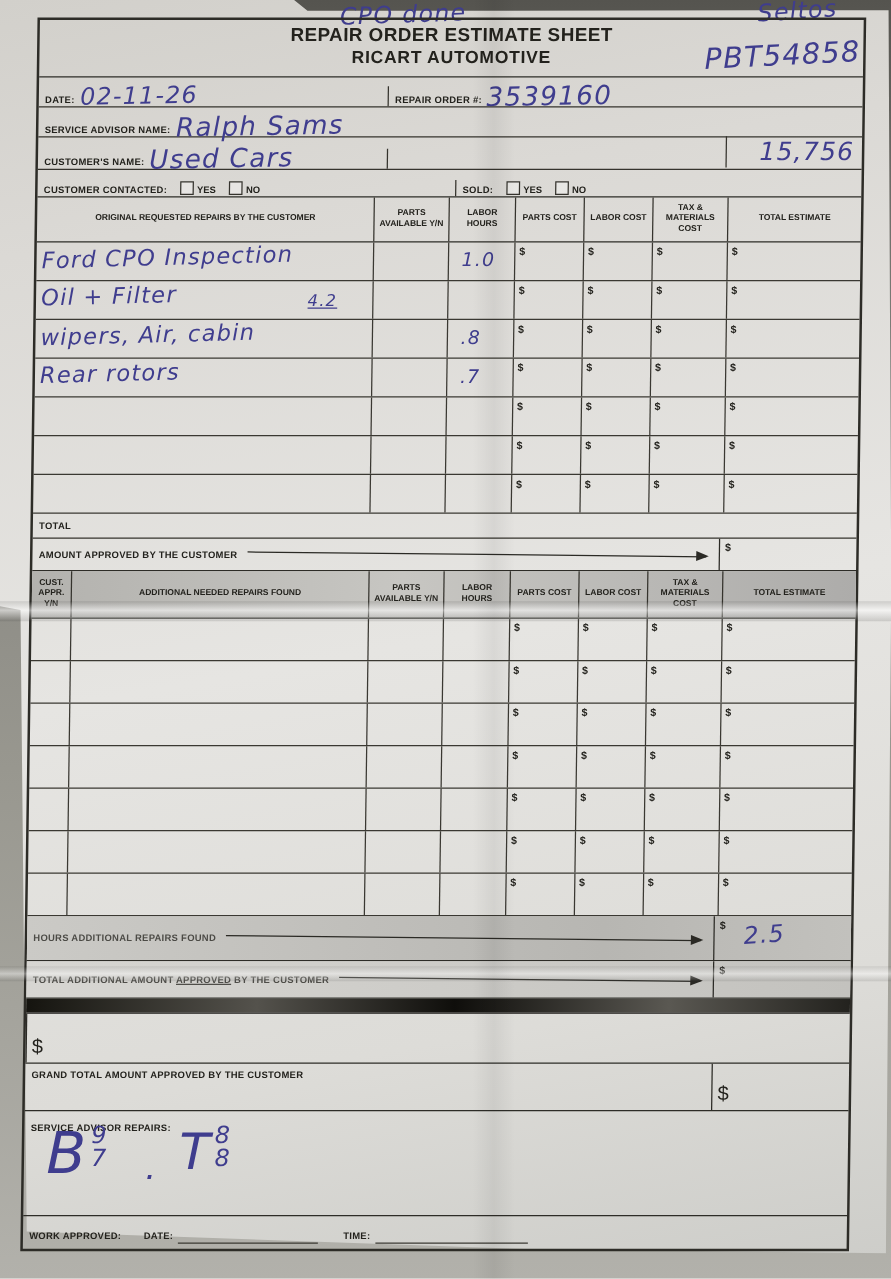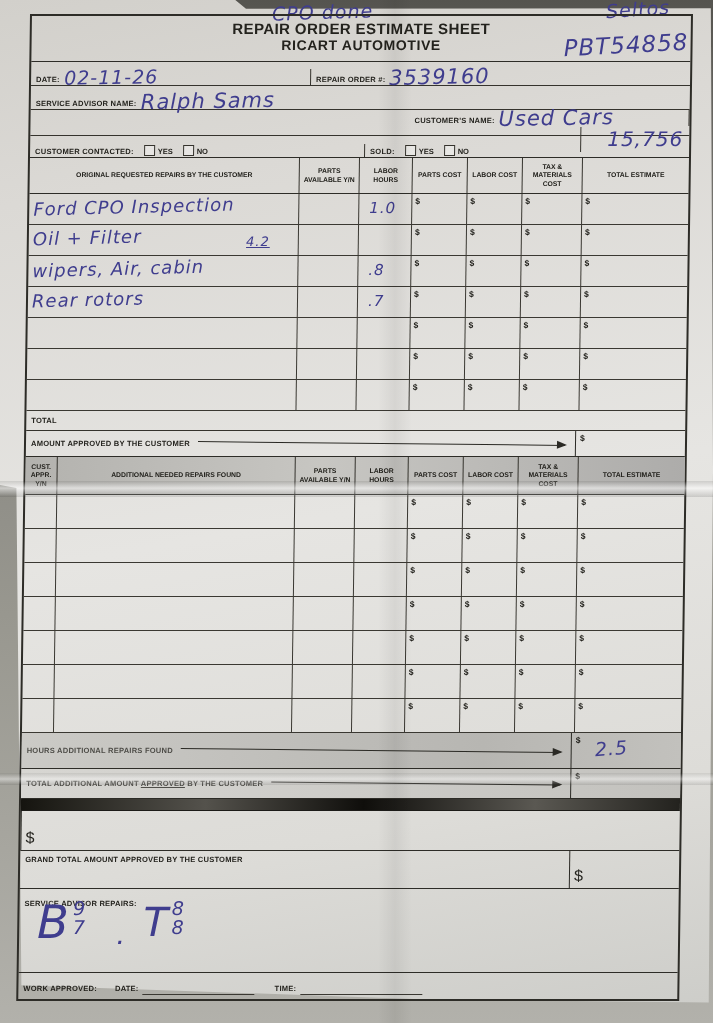--- a/index.html
+++ b/index.html
@@ -23,21 +23,21 @@
   .hw{font-family:"DejaVu Sans",sans-serif;font-style:italic;color:#3f3d8e;letter-spacing:1px;white-space:nowrap;}
   
   #title-block{position:relative;height:46px;border-bottom:1.6px solid #2d2c27;text-align:center;padding-top:4px;box-sizing:border-box;}
   #title-line1{font-size:15px;font-weight:bold;letter-spacing:.4px;}
   #title-line2{font-size:14px;font-weight:bold;letter-spacing:.6px;}
   #stock-note{position:absolute;right:2px;top:16px;font-size:23px;transform:rotate(-3deg);}
   
   .info-row{display:flex;border-bottom:1px solid #35332d;align-items:flex-end;box-sizing:border-box;}
   .info-cell{display:flex;align-items:flex-end;box-sizing:border-box;padding:1px 0 1px 5px;}
   #info-r1,#info-r2{height:24px;}
-  #info-r3{height:26px;flex-direction:column;}
+  #info-r3{height:26px;}
   #info-r4{height:22px;border-bottom:1.6px solid #2d2c27;}
   .cell-left{width:280px;border-right:1px solid #35332d;}
   .cell-right{flex:1;}
   .hw-info{font-size:19px;line-height:14px;margin-left:4px;transform:rotate(-1deg);}
   #mileage-box{margin-left:auto;border-left:1px solid #35332d;width:82px;padding:0 6px 1px 20px;text-align:right;}
   .chk{display:inline-block;width:9px;height:9px;border:1.2px solid #35332d;background:rgba(255,255,255,.35);
     vertical-align:-1px;margin:0 3px 0 10px;}
   .chk-lbl{font-size:7.5px;font-weight:bold;}
   
   .t1-grid{display:grid;grid-template-columns:270px 60px 53px 55px 55px 60px 1fr;}

